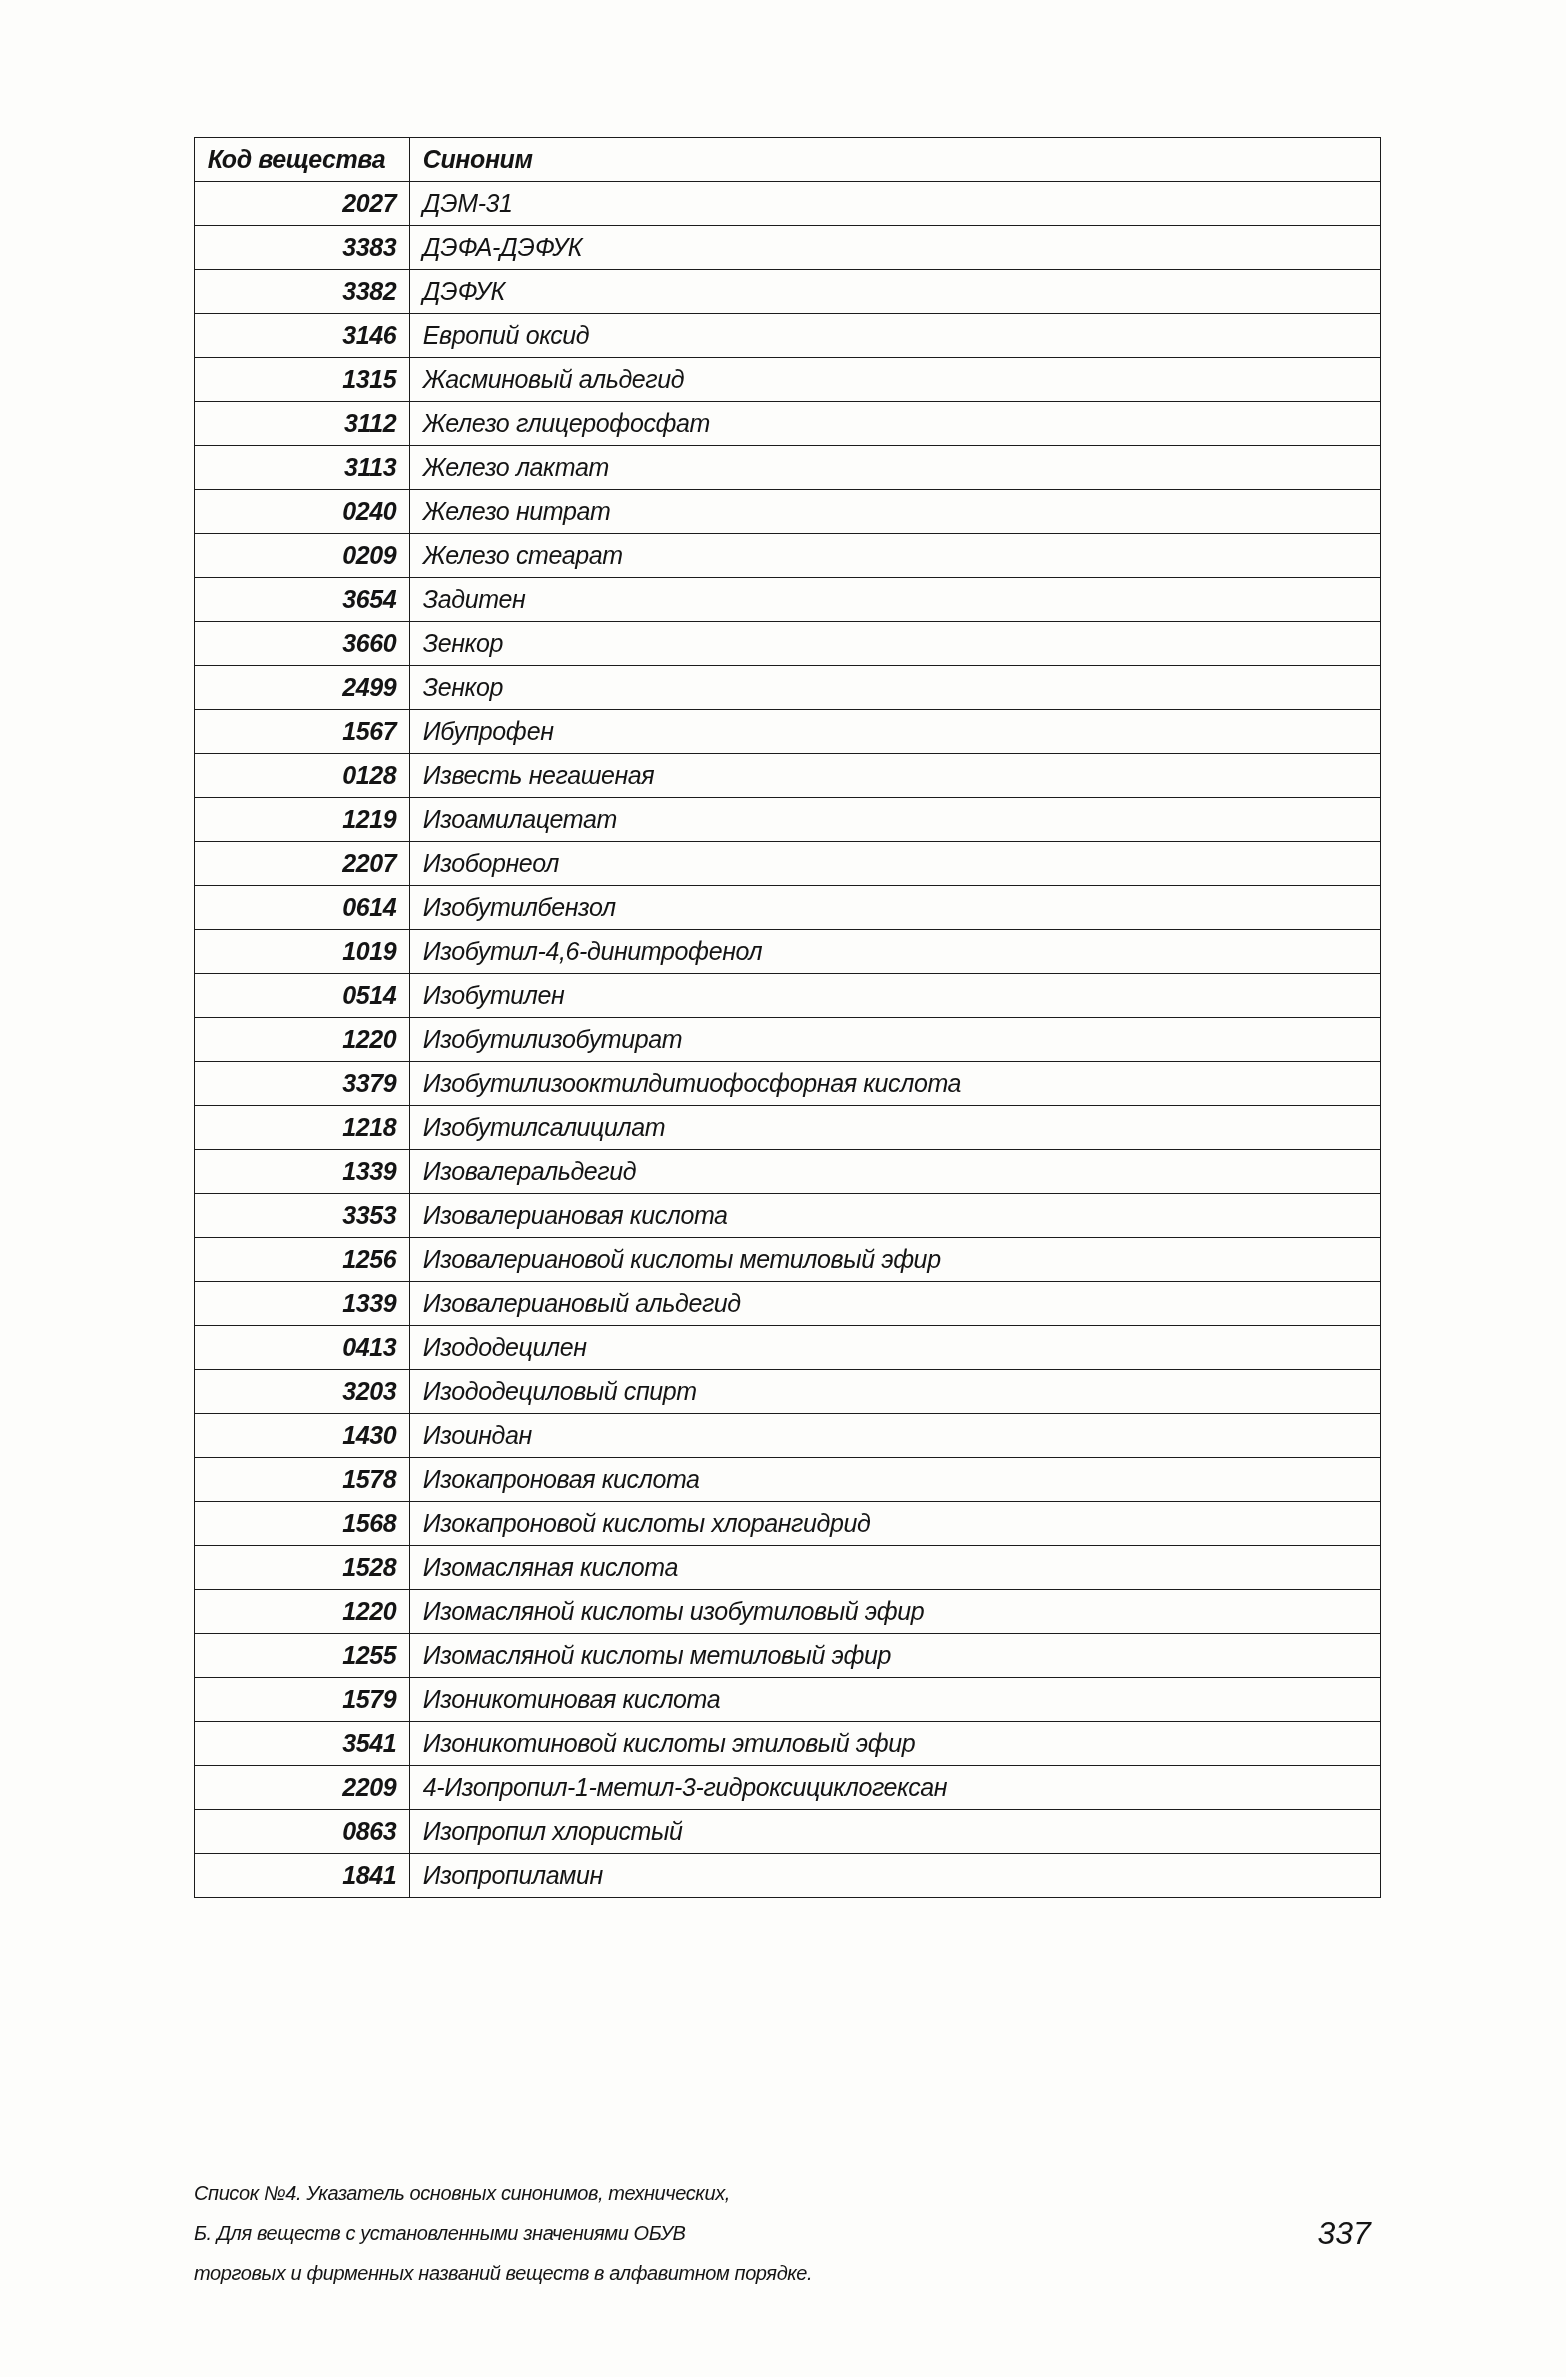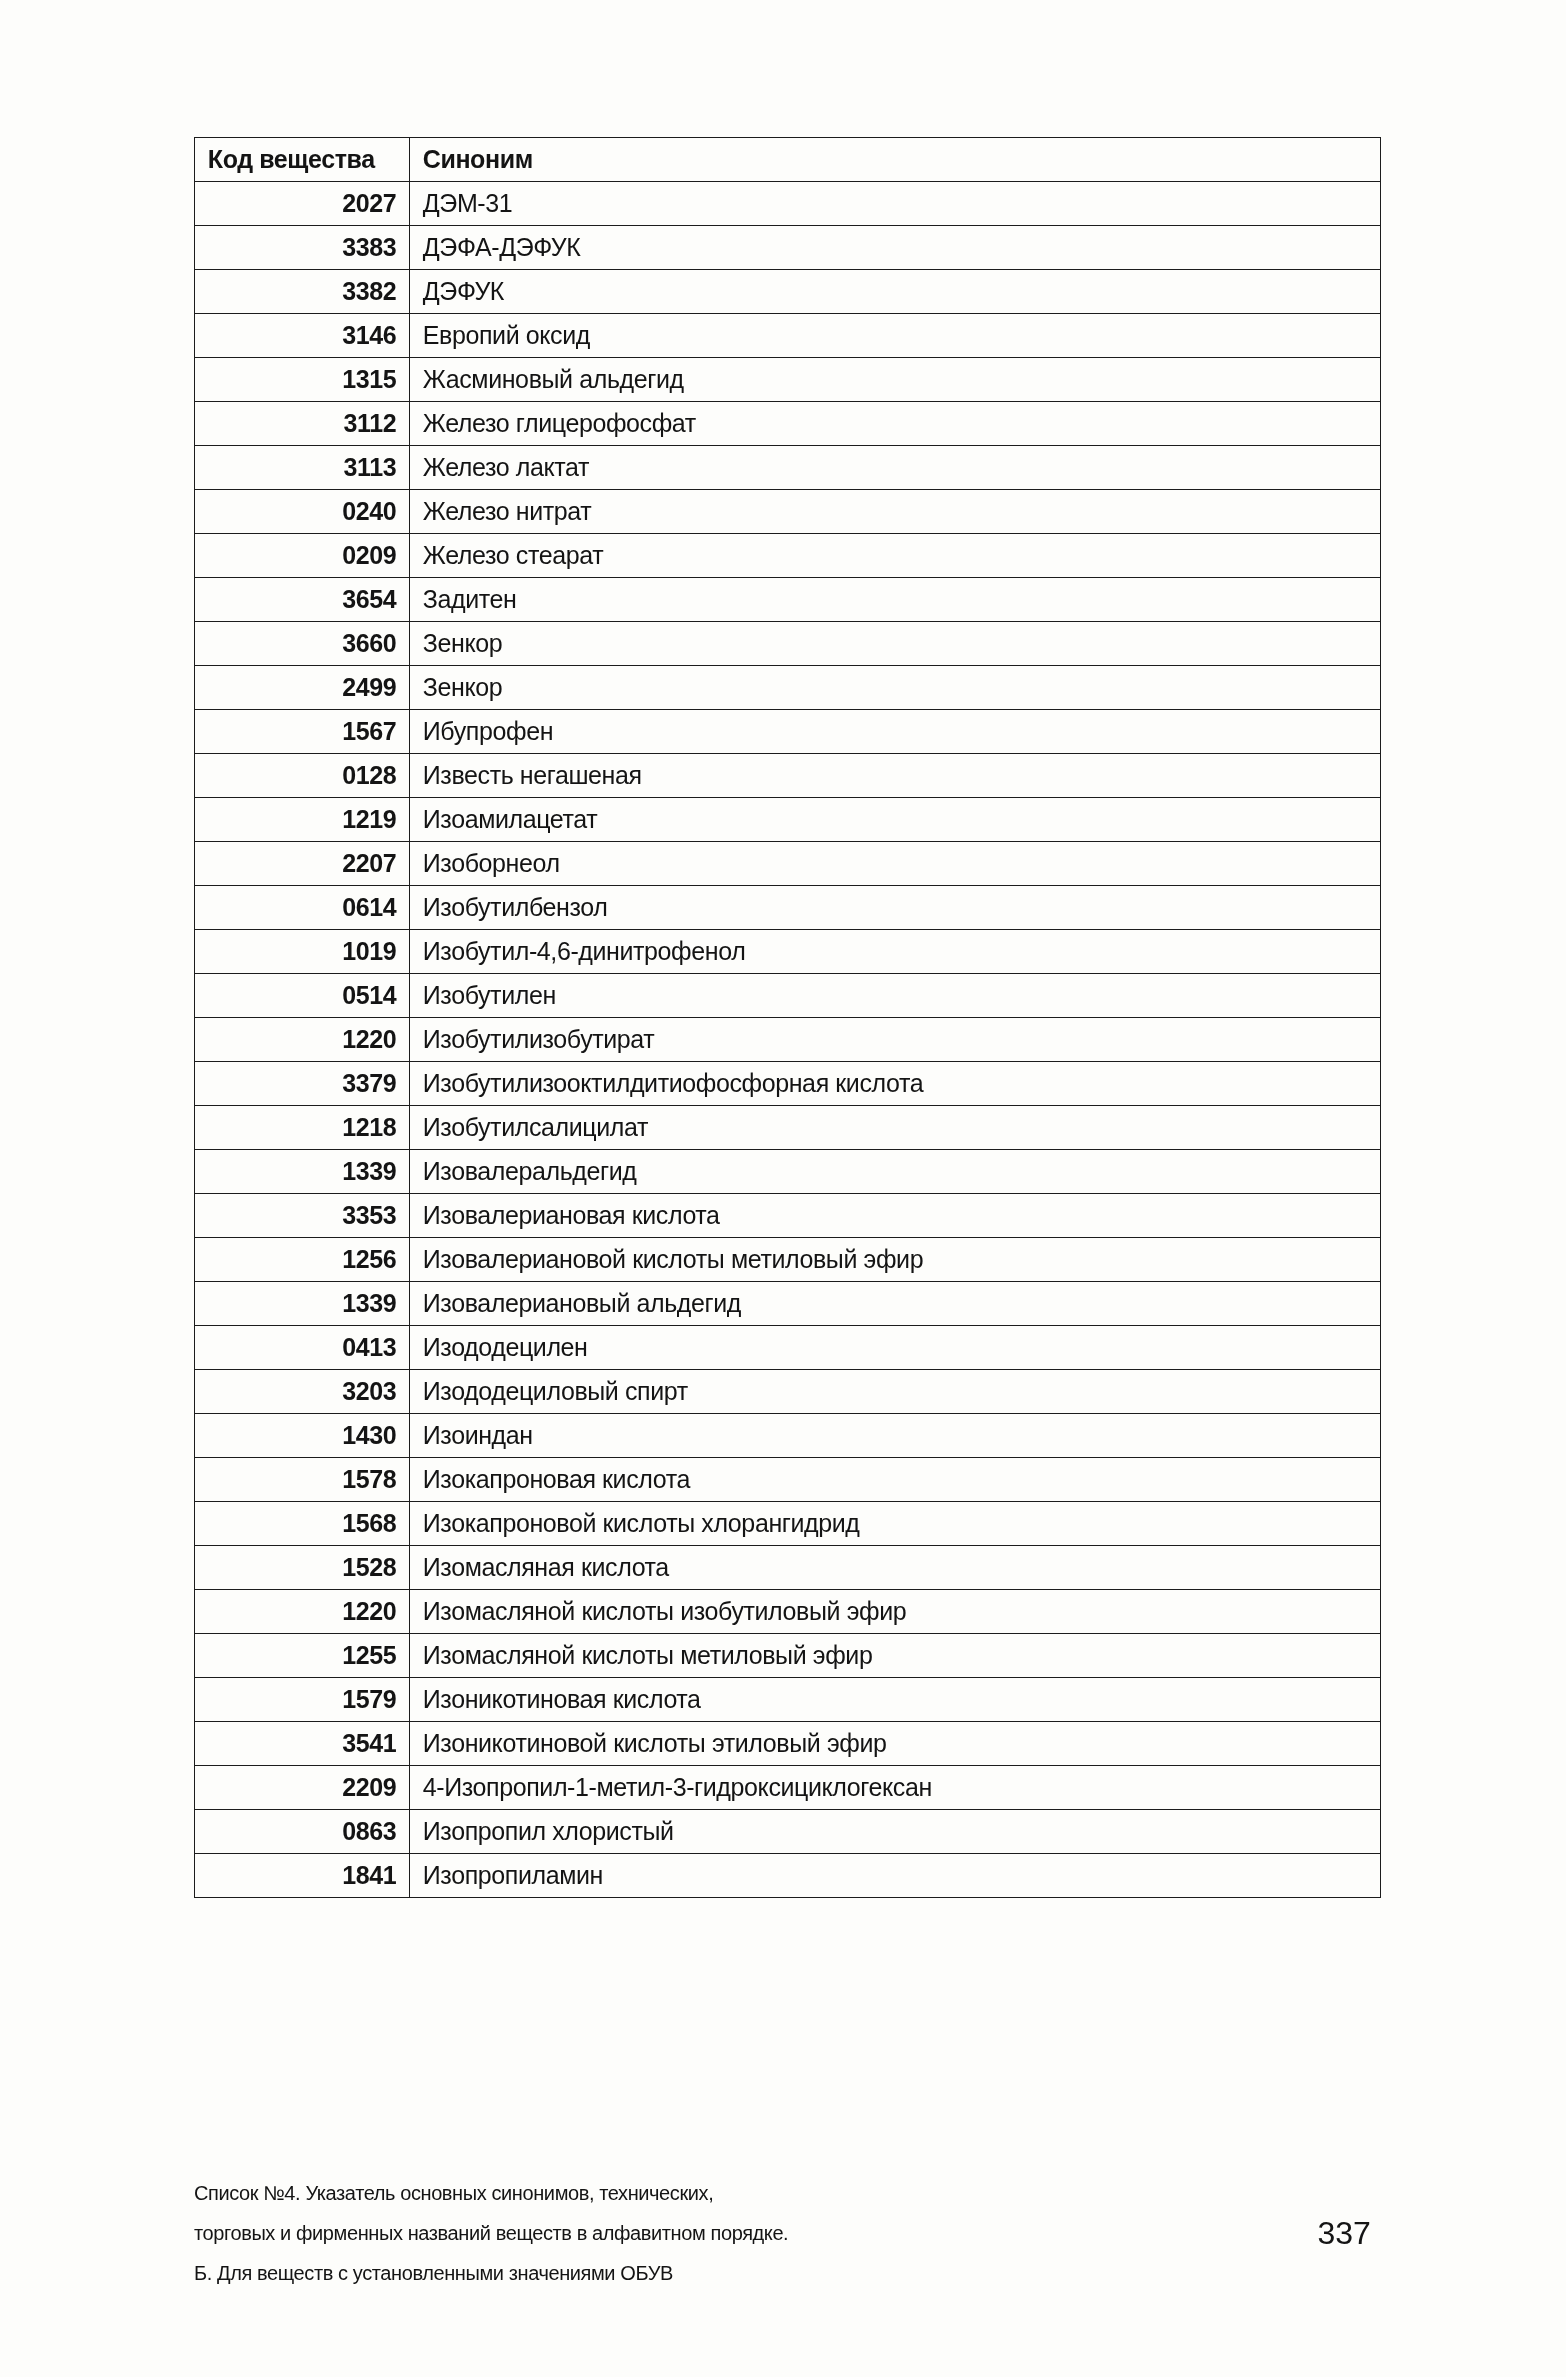--- a/index.html
+++ b/index.html
@@ -11,20 +11,21 @@
     height: 2377px;
     background: #fdfdfb;
     font-family: "Liberation Sans", sans-serif;
     color: #141414;
   }
   .page {
     position: relative;
     width: 1566px;
     height: 2313px;
     overflow: hidden;
+    font-style: italic;
   }
   table.substances-table {
     position: absolute;
     left: 194px;
     top: 137px;
     width: 1186px;
     border-collapse: collapse;
     table-layout: fixed;
   }
   .substances-table col.col-code { width: 215px; }
@@ -246,20 +247,20 @@
         <tr>
           <td class="code-cell">1841</td>
           <td class="synonym-cell">Изопропиламин</td>
         </tr>
       </tbody>
   </table>
 
   <div class="footer">
     <div class="caption">
       <div>Список №4. Указатель основных синонимов, технических,</div>
+      <div>Б. Для веществ с установленными значениями ОБУВ</div>
       <div>торговых и фирменных названий веществ в алфавитном порядке.</div>
-      <div>Б. Для веществ с установленными значениями ОБУВ</div>
     </div>
     <div class="page-number">337</div>
   </div>
 
 </div>
 
 
 </body></html>

